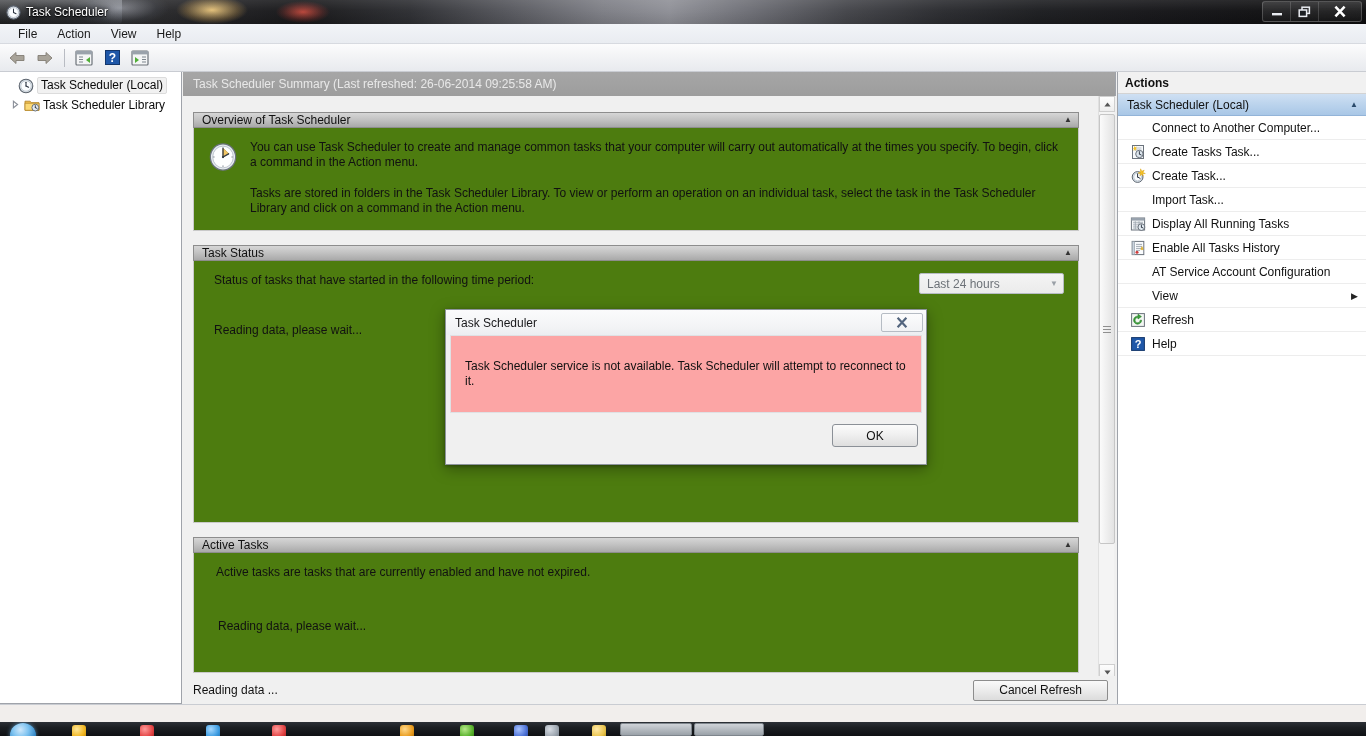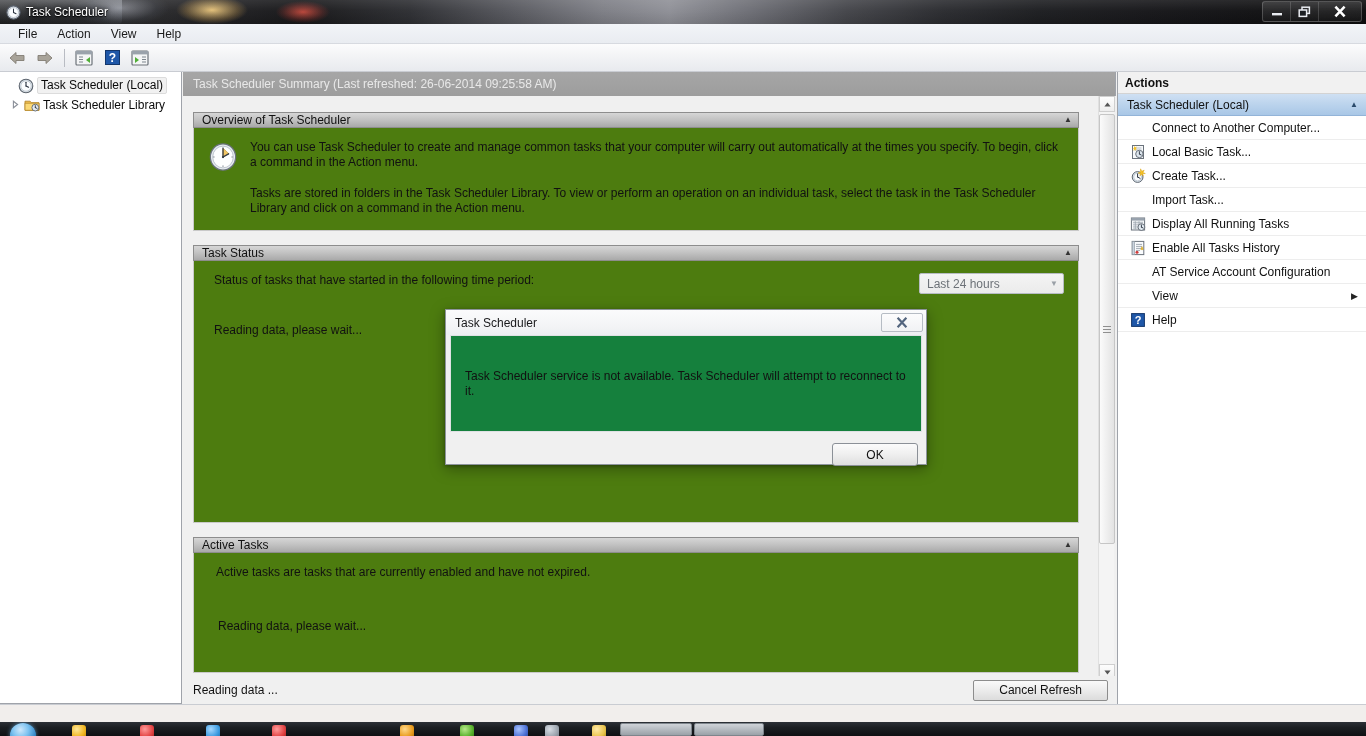--- a/index.html
+++ b/index.html
@@ -291,22 +291,22 @@
   .dlg-title { font-size: 12px; color: #18181a; }
   .dlg-close {
     width: 42px; height: 19px;
     background: linear-gradient(180deg, #fcfcfd, #f1f2f4);
     border: 1px solid #b6bcc4; border-radius: 2px;
     display: flex; align-items: center; justify-content: center;
     cursor: default;
   }
   .dlg-content {
     margin: 0 4px;
-    height: 97px;
-    background: #15803d;
+    height: 78px;
+    background: #fca5a5;
     border: 1px solid #dfe1e4;
     display: flex; align-items: center;
     padding: 0 14px;
   }
   .dlg-msg { font-size: 12px; color: #111; line-height: 15px; }
   .dlg-footer {
     height: 45px; display: flex; align-items: center; justify-content: flex-end;
     padding-right: 8px;
   }
   .dlg-ok {
@@ -525,21 +525,21 @@
       </div>
 
       <div class="action-item">
         <svg class="ai-icon" viewBox="0 0 16 16">
           <rect x="2.5" y="1.5" width="11" height="13" fill="#f7f9fb" stroke="#6b737c" stroke-width="1"></rect>
           <path d="M4.5 4 h7 M4.5 6 h7" stroke="#aab2bb" stroke-width="0.8"></path>
           <circle cx="9.4" cy="10" r="3.7" fill="#dde6ee" stroke="#5d656f" stroke-width="0.9"></circle>
           <path d="M9.4 10 V7.6 M9.4 10 L11.2 11" stroke="#2b3340" stroke-width="0.9" stroke-linecap="round"></path>
           <path d="M4 1.6 L5 3.4 L6.9 2.6 L5.8 4.4 L7.6 5.2 L5.6 5.3 L6 7.1 L4.8 5.7 L3.4 6.9 L4 5.1 L2.2 4.8 L4 4.2 Z" fill="#f6c224"></path>
         </svg>
-        <span class="ai-label">Local Basic Task...</span>
+        <span class="ai-label">Create Tasks Task...</span>
       </div>
 
       <div class="action-item">
         <svg class="ai-icon" viewBox="0 0 16 16">
           <circle cx="7.6" cy="9" r="5.4" fill="#dbe5ee" stroke="#5d656f" stroke-width="1"></circle>
           <circle cx="7.6" cy="9" r="3.9" fill="#f9fcff" stroke="#a6b0ba" stroke-width="0.6"></circle>
           <path d="M7.6 9 V5.8 M7.6 9 L10 10.3" stroke="#2b3340" stroke-width="1" stroke-linecap="round"></path>
           <path d="M10.6 0.8 L11.7 3.2 L14.2 2.2 L12.9 4.5 L15.3 5.5 L12.7 5.7 L13.2 8.1 L11.6 6.3 L9.8 7.9 L10.5 5.5 L8.1 5.1 L10.4 4.3 Z" fill="#f6c224" stroke="#d9a310" stroke-width="0.5"></path>
         </svg>
         <span class="ai-label">Create Task...</span>
@@ -577,20 +577,27 @@
         <div class="ai-icon blank"></div>
         <span class="ai-label">AT Service Account Configuration</span>
       </div>
 
       <div class="action-item">
         <div class="ai-icon blank"></div>
         <span class="ai-label">View</span>
         <span class="ai-sub">▶</span>
       </div>
 
+      <div class="action-item">
+        <svg class="ai-icon" viewBox="0 0 16 16">
+          <rect x="1.6" y="1.6" width="12.8" height="12.8" fill="#f3f7f3" stroke="#6b737c" stroke-width="1"></rect>
+          <path d="M11.6 8.2 A4 4 0 1 1 8 4.2 L8 2.2 L11.4 4.6 L8 7 L8 5.6 A2.6 2.6 0 1 0 10.2 8.2 Z" fill="#3aa03a" stroke="#257a25" stroke-width="0.6"></path>
+        </svg>
+        <span class="ai-label">Refresh</span>
+      </div>
 
       <div class="action-item">
         <svg class="ai-icon" viewBox="0 0 16 16">
           <rect x="1.6" y="1.6" width="12.8" height="12.8" fill="#1f57a8" stroke="#13366b" stroke-width="1"></rect>
           <text x="8" y="12.3" font-family="Liberation Sans, sans-serif" font-size="11" font-weight="bold" fill="#ffffff" text-anchor="middle">?</text>
         </svg>
         <span class="ai-label">Help</span>
       </div>
     </div>
 

